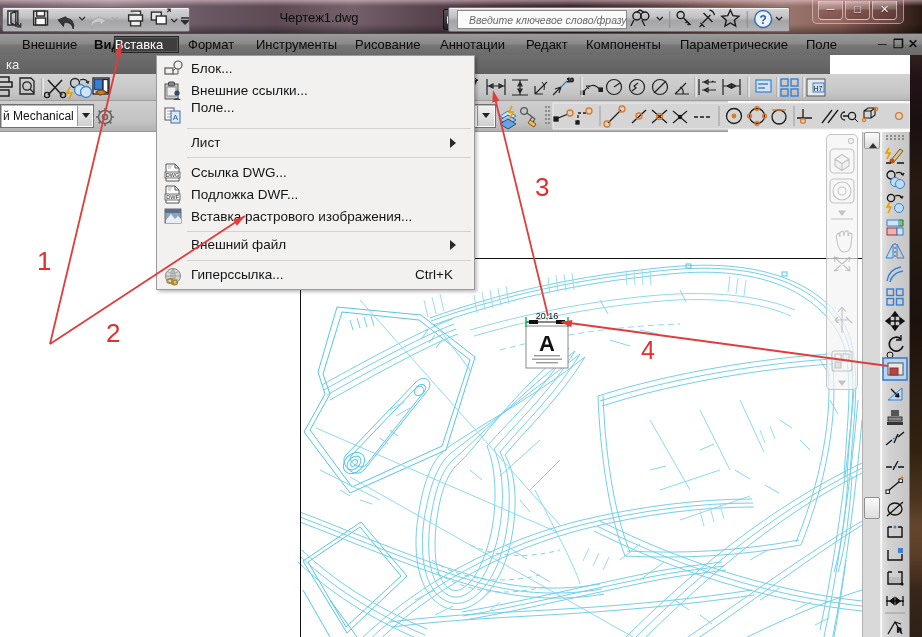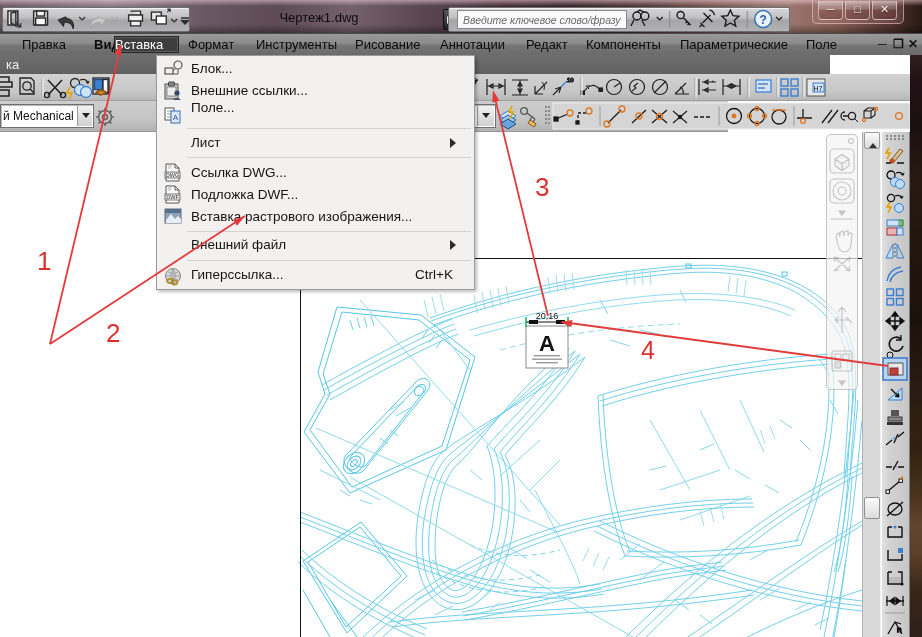--- a/index.html
+++ b/index.html
@@ -102,21 +102,21 @@
         <path d="M170 12 l3 3 l3 -3" stroke-width="1.2"></path>
         <path d="M180 11 h8 m-8 2 l4 4 l4 -4" fill="#2d2d2d"></path>
       </g>
     </svg>
   </div>
   <div id="doctitle" class="abs">Чертеж1.dwg</div>
   <div class="abs" style="left:443px;top:9px;width:11px;height:21px;background:linear-gradient(180deg,#555,#222);border:1px solid #111;border-radius:2px;">
     <div style="position:absolute;left:3px;top:6px;width:0;height:0;border:4px solid transparent;border-left:5px solid #eee;"></div>
   </div>
   <div id="qatR" class="qat abs">
-    <div class="abs" style="left:8px;top:2px;width:170px;height:19px;background:#fafafa;border:1px solid #888;font-style:italic;font-size:10.5px;color:#6a6a6a;line-height:18px;padding-left:5px;white-space:nowrap;">Введите ключевое слово/фразу</div>
+    <div class="abs" style="left:8px;top:2px;width:170px;height:19px;background:#fafafa;border:1px solid #888;font-style:italic;font-size:10.5px;color:#6a6a6a;line-height:18px;padding-left:11px;white-space:nowrap;">Введите ключевое слово/фразу</div>
     <svg width="342" height="25" viewBox="0 0 342 25">
       <g fill="none" stroke="#1a1a1a" stroke-width="1.4">
         <circle cx="189" cy="9" r="4"></circle>
           <circle cx="197" cy="9" r="4"></circle>
           <path d="M186 13 l-3 6 m11 -6 l3 6 M189 5 l3 -2 l4 2" stroke-width="1.3"></path>
         <path d="M209 10 l3 3 l3 -3" stroke-width="1.2"></path>
         <circle cx="233" cy="8" r="3.6"></circle>
           <path d="M236 11 l7 7 m-3 -4 l-2 2 m4 0 l-2 2" stroke-width="1.5"></path>
         <path d="M255 16 l8 -8 m-7 -2 l9 9 m-10 2 l-3 3 m1 -4 l4 4 M262 3 a6 6 0 0 1 5 5" stroke-width="1.3"></path>
         <path d="M283 3 l2.6 5.6 l6 .6 l-4.5 4 l1.3 6 l-5.4 -3.2 l-5.4 3.2 l1.3 -6 l-4.5 -4 l6 -.6 z"></path>
@@ -128,21 +128,21 @@
       <path d="M329 10 l3 3 l3 -3" fill="none" stroke="#1a1a1a" stroke-width="1.2"></path>
     </svg>
   </div>
   <div class="winbtns abs">
     <div class="winbtn" style="left:5px;">─</div>
     <div class="winbtn" style="left:32px;">□</div>
     <div class="winbtn" style="left:59px;">✕</div>
   </div>
 
   <div id="menubar" class="abs">
-    <span class="mi" style="left:22px;">Правка</span>
+    <span class="mi" style="left:22px;">Внешние</span>
     <span class="mi" style="left:94px;font-weight:bold;">Вид</span>
     <span class="mi" style="left:188px;">Формат</span>
     <span class="mi" style="left:256px;">Инструменты</span>
     <span class="mi" style="left:355px;">Рисование</span>
     <span class="mi" style="left:440px;">Аннотации</span>
     <span class="mi" style="left:526px;">Редакт</span>
     <span class="mi" style="left:586px;">Компоненты</span>
     <span class="mi" style="left:680px;">Параметрические</span>
     <span class="mi" style="left:806px;">Поле</span>
     <span class="mdibtn" style="left:878px;">─</span>

